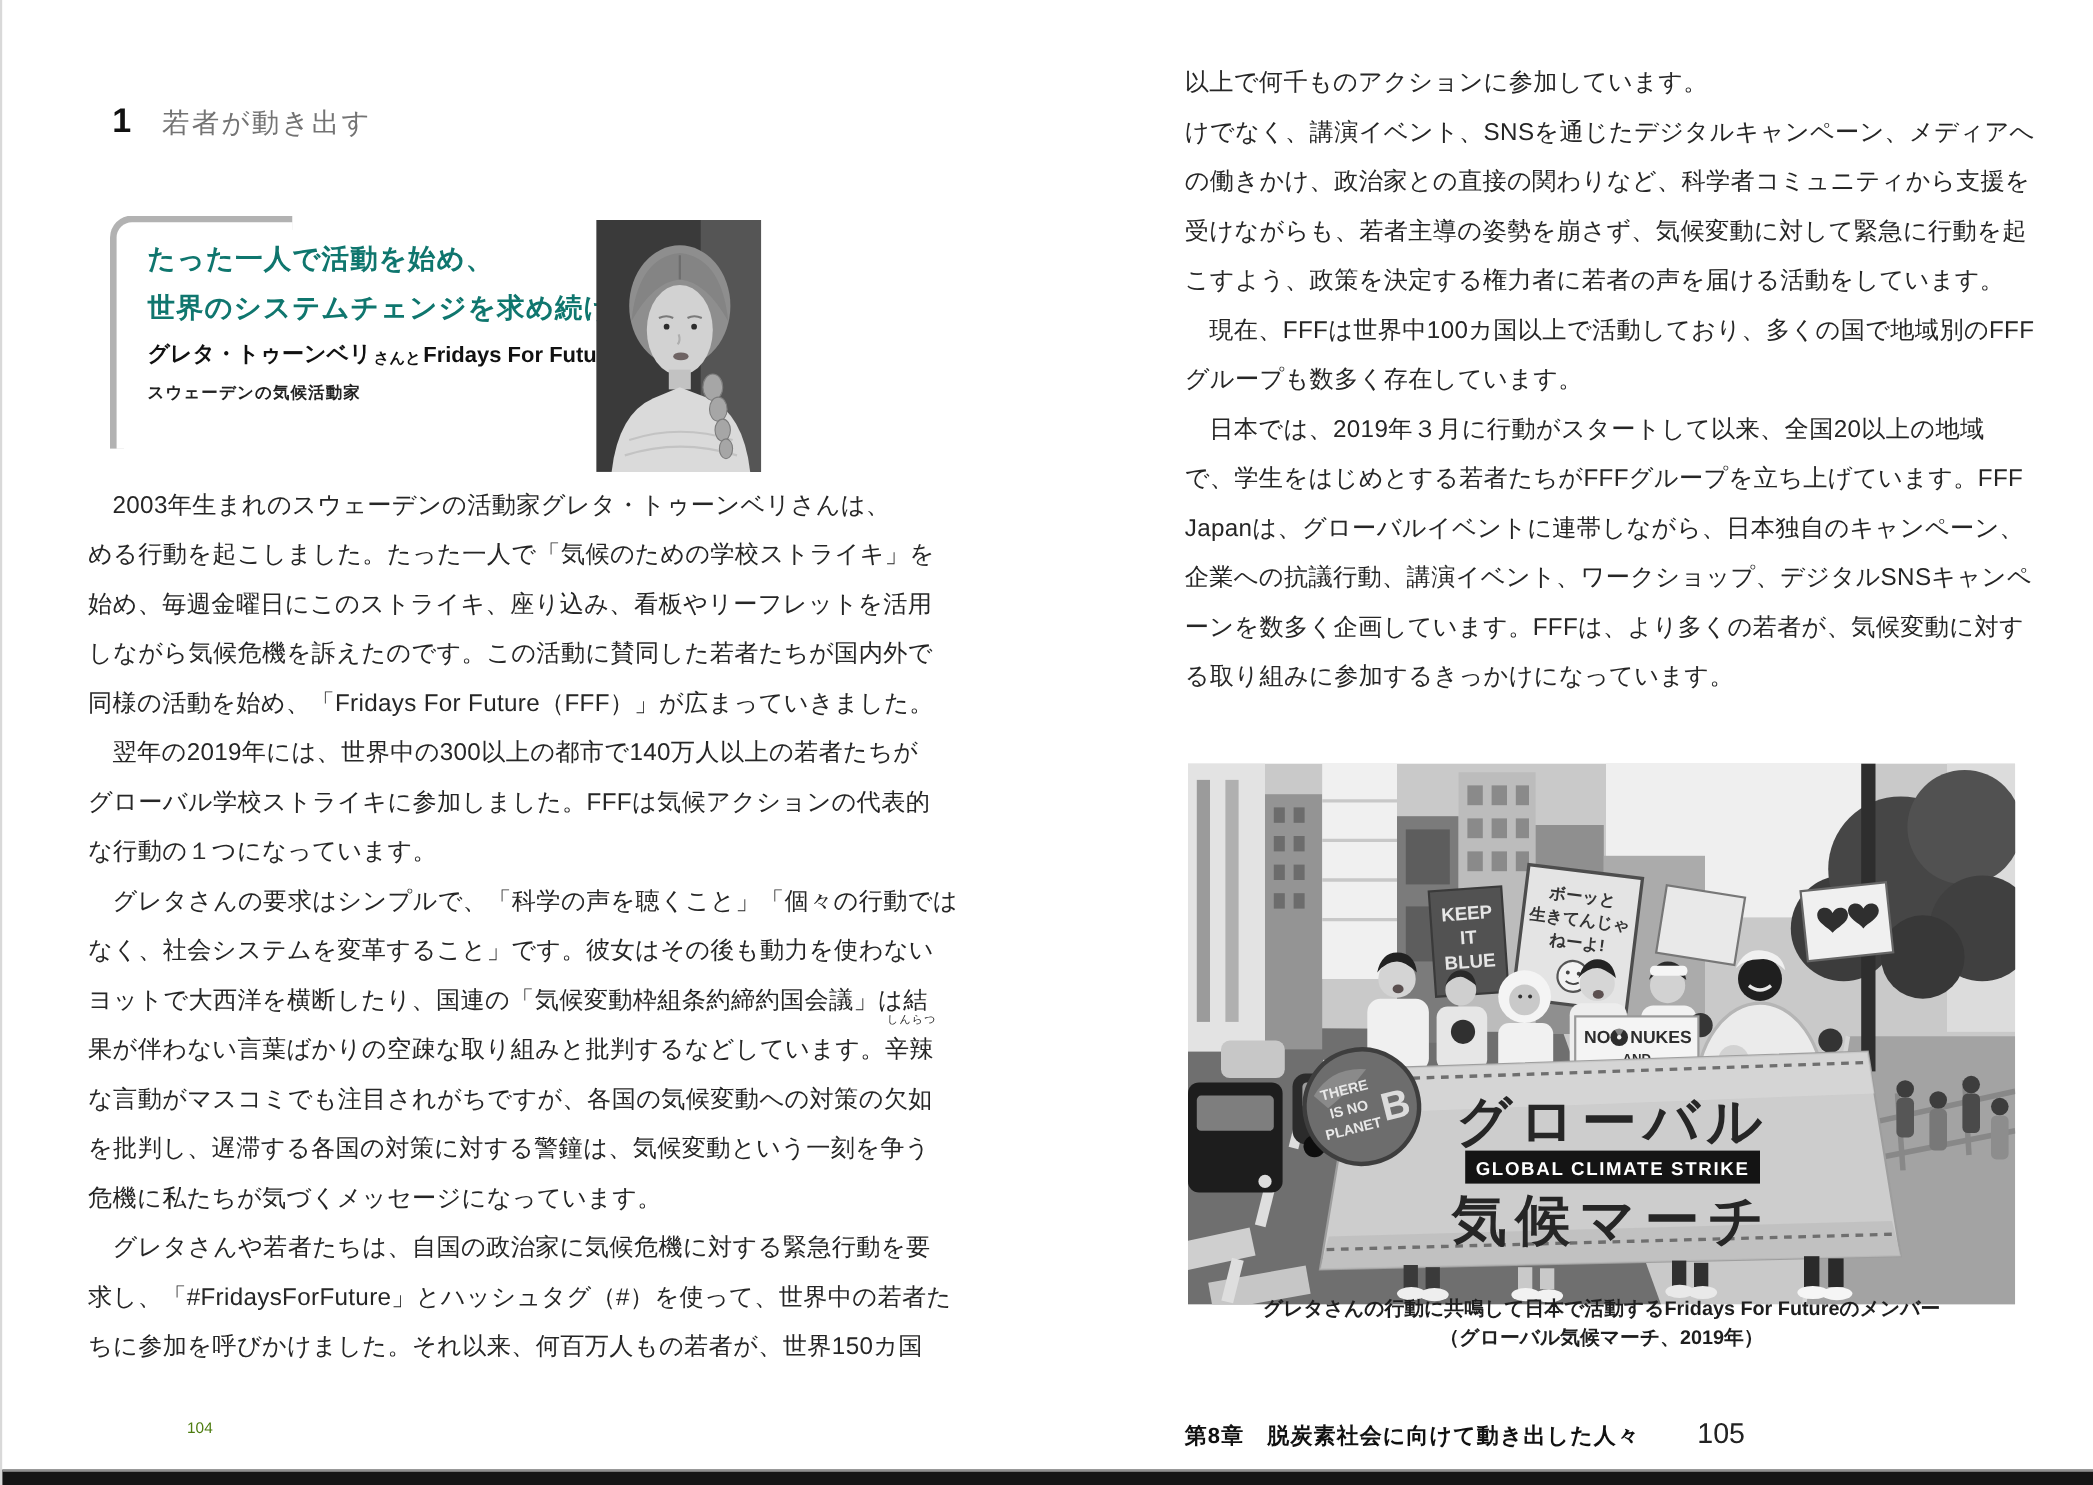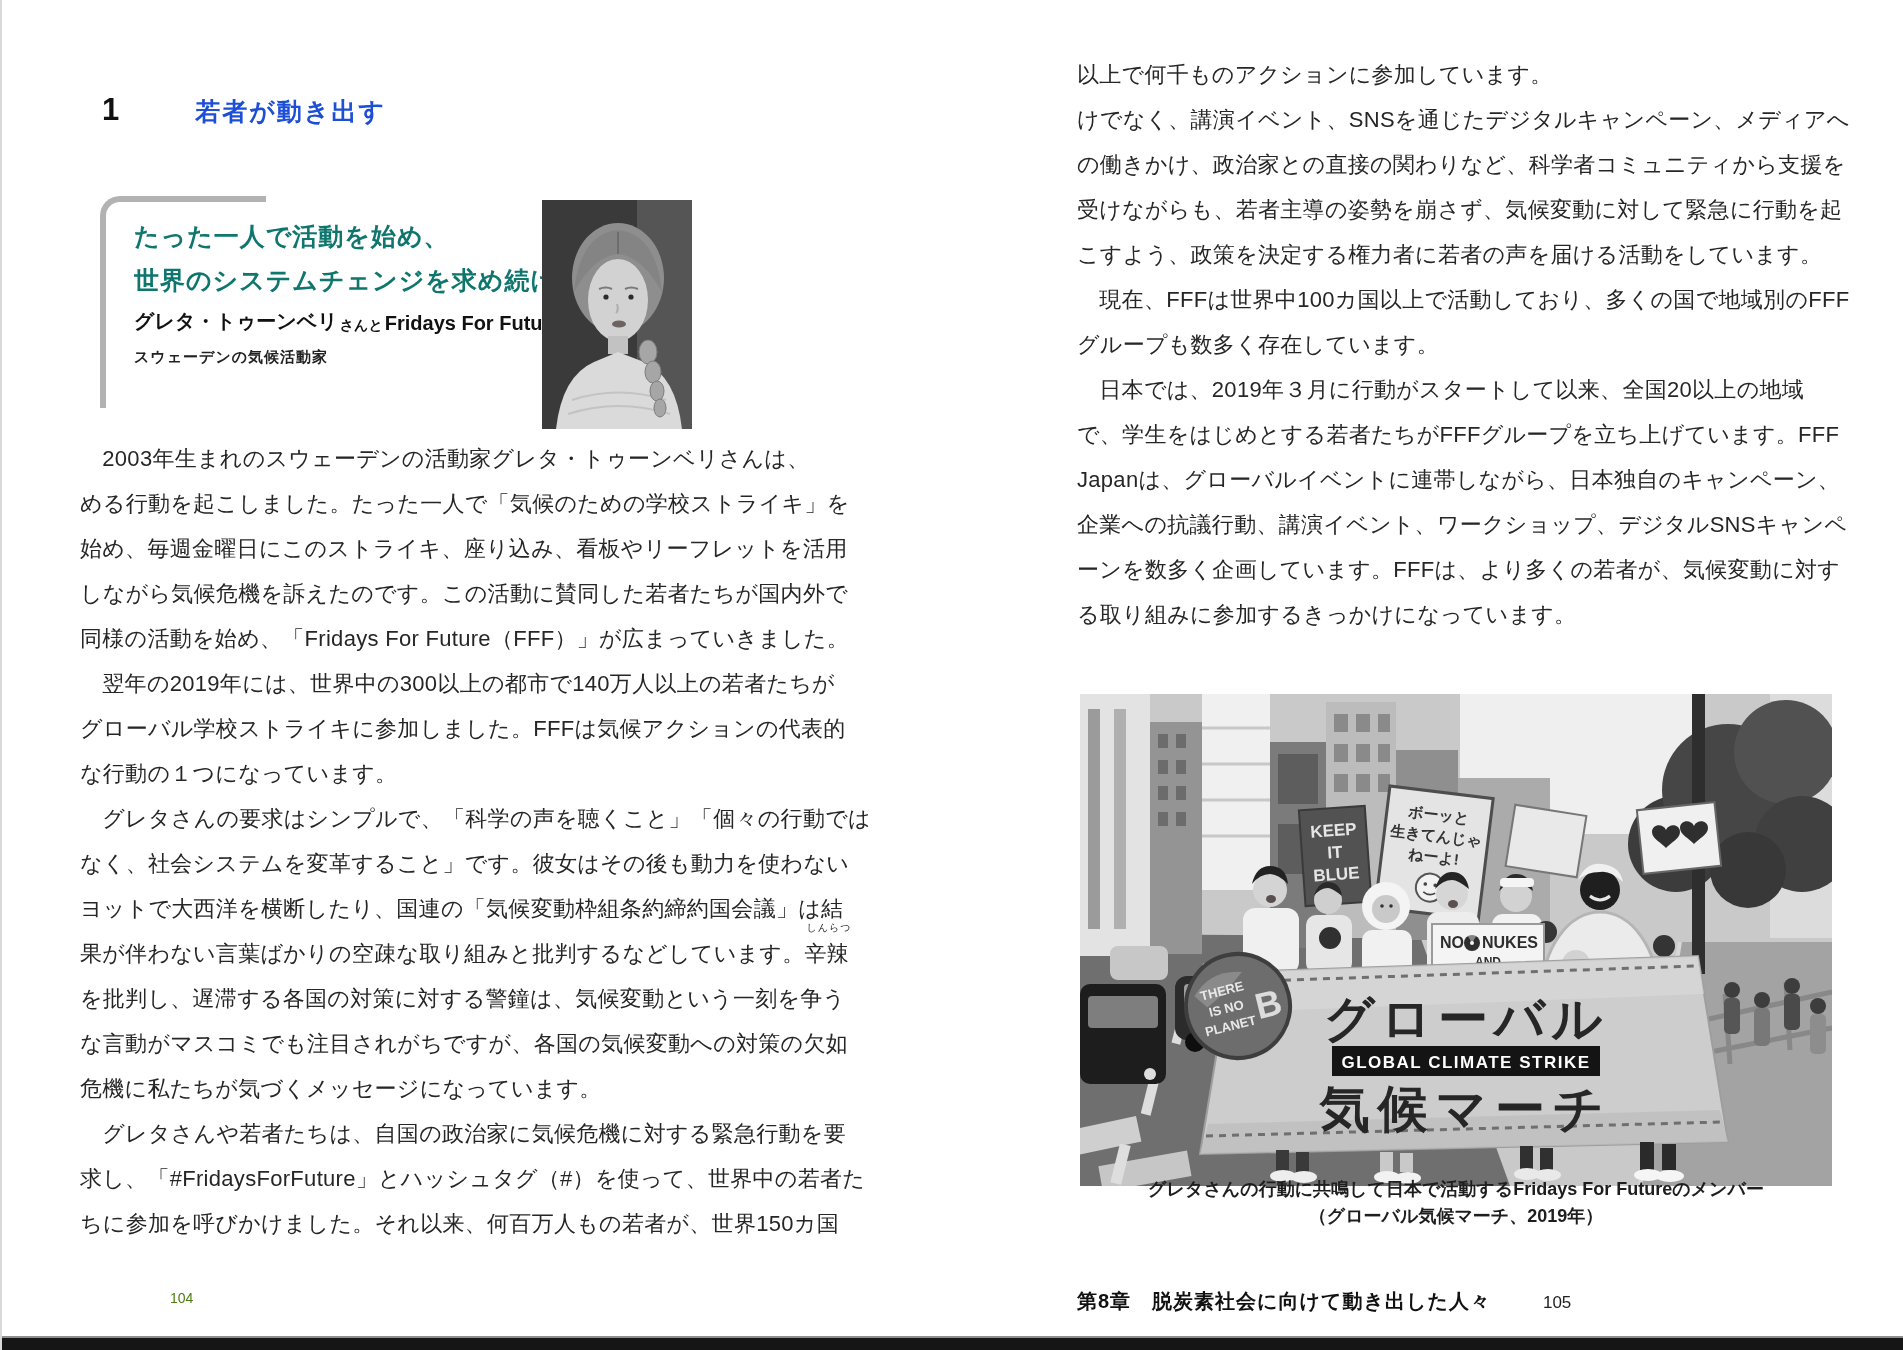--- a/index.html
+++ b/index.html
@@ -5,21 +5,21 @@
   html,body{margin:0;padding:0;background:#e9e9e9;}
   #root{
     position:relative;width:1903px;height:1350px;background:#ffffff;
     font-family:"Liberation Sans","DejaVu Sans",sans-serif;color:#222;
     overflow:hidden;border-left:2px solid #d9d9d9;box-sizing:border-box;
   }
   .abs{position:absolute;}
   
   .sec-head{left:100px;top:92px;display:flex;align-items:baseline;gap:28px;}
   .sec-num{font-size:31px;font-weight:700;color:#111;}
-  .sec-title{font-size:25px;font-weight:700;color:#1d4ed8;letter-spacing:2px;margin-left:48px;}
+  .sec-title{font-size:25px;font-weight:400;color:#737373;letter-spacing:2px;}
   
   .bracket{left:98px;top:196px;width:160px;height:206px;
     border-left:6px solid #b2b2b2;border-top:6px solid #b2b2b2;
     border-top-left-radius:20px;}
   .feat-title{left:132px;top:214px;font-size:25px;font-weight:600;color:#0f766e;
     line-height:44px;letter-spacing:1px;white-space:nowrap;}
   .feat-sub{left:132px;top:308px;display:flex;align-items:flex-end;white-space:nowrap;}
   .feat-name{font-size:20px;font-weight:700;color:#111;}
   .feat-suffix{font-size:14px;font-weight:700;color:#111;padding:0 2px;}
   .feat-org{font-size:20px;font-weight:700;color:#111;}
@@ -33,21 +33,21 @@
   .furigana{position:absolute;top:-8px;left:2px;font-size:10px;line-height:10px;color:#262626;letter-spacing:1px;white-space:nowrap;}
   
   .march-photo{left:1078px;top:694px;width:752px;height:492px;}
   .caption{left:1078px;top:1176px;width:752px;text-align:center;font-size:18px;
     line-height:27px;color:#1e1e1e;font-weight:600;}
   
   .footer-left{left:168px;top:1290px;font-size:14px;color:#4d7c0f;}
   .footer-right{left:1075px;top:1288px;width:760px;display:flex;justify-content:flex-start;
     align-items:baseline;gap:52px;}
   .footer-chapter{font-size:20px;font-weight:700;color:#111;letter-spacing:1px;}
-  .footer-pnum{font-size:17px;color:#222;}
+  .footer-pnum{font-size:26px;color:#222;}
   .bottom-bar{left:0;top:1336px;width:1903px;height:14px;background:#151515;border-top:2px solid #8f8f8f;}
 </style>
 </head>
 <body>
 
 <div id="root">
 
   <div class="abs sec-head">
     <span class="sec-num">1</span>
     <span class="sec-title">若者が動き出す</span>
@@ -97,22 +97,22 @@
     <div class="bl">始め、毎週金曜日にこのストライキ、座り込み、看板やリーフレットを活用</div>
     <div class="bl">しながら気候危機を訴えたのです。この活動に賛同した若者たちが国内外で</div>
     <div class="bl">同様の活動を始め、「Fridays For Future（FFF）」が広まっていきました。</div>
     <div class="bl">　翌年の2019年には、世界中の300以上の都市で140万人以上の若者たちが</div>
     <div class="bl">グローバル学校ストライキに参加しました。FFFは気候アクションの代表的</div>
     <div class="bl">な行動の１つになっています。</div>
     <div class="bl">　グレタさんの要求はシンプルで、「科学の声を聴くこと」「個々の行動では</div>
     <div class="bl">なく、社会システムを変革すること」です。彼女はその後も動力を使わない</div>
     <div class="bl">ヨットで大西洋を横断したり、国連の「気候変動枠組条約締約国会議」は結</div>
     <div class="bl"><span>果が伴わない言葉ばかりの空疎な取り組みと批判するなどしています。</span><span class="ruby-wrap"><span class="furigana">しんらつ</span><span>辛辣</span></span></div>
+    <div class="bl">な言動がマスコミでも注目されがちですが、各国の気候変動への対策の欠如</div>
     <div class="bl">を批判し、遅滞する各国の対策に対する警鐘は、気候変動という一刻を争う</div>
-    <div class="bl">な言動がマスコミでも注目されがちですが、各国の気候変動への対策の欠如</div>
     <div class="bl">危機に私たちが気づくメッセージになっています。</div>
     <div class="bl">　グレタさんや若者たちは、自国の政治家に気候危機に対する緊急行動を要</div>
     <div class="bl">求し、「#FridaysForFuture」とハッシュタグ（#）を使って、世界中の若者た</div>
     <div class="bl">ちに参加を呼びかけました。それ以来、何百万人もの若者が、世界150カ国</div>
   </div>
 
   <div class="abs footer-left">104</div>
 
   <div class="abs body-col" style="left:1075px;top:52px;">
     <div class="bl">以上で何千ものアクションに参加しています。</div>

